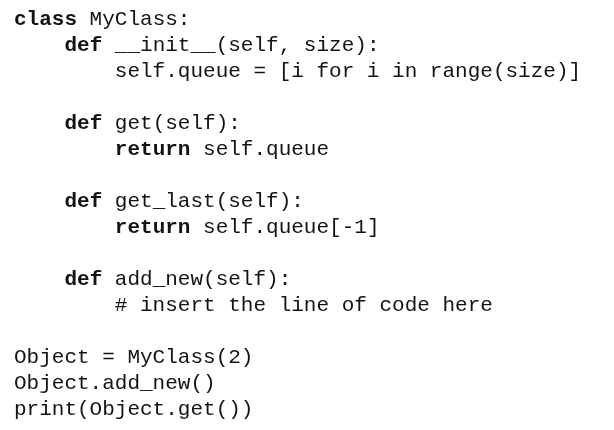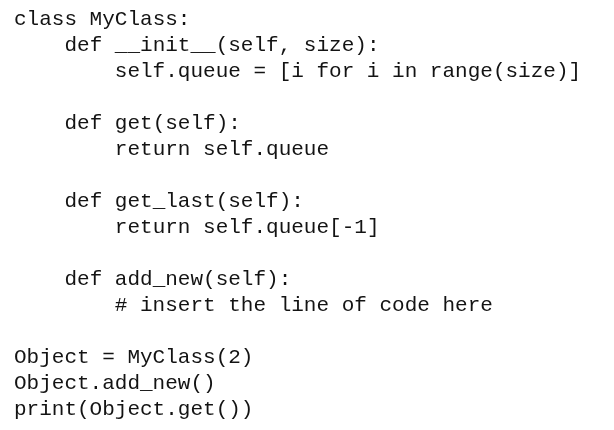--- a/index.html
+++ b/index.html
@@ -18,19 +18,19 @@
     font-family: "Liberation Mono", "DejaVu Sans Mono", monospace;
     font-size: 21px;
     line-height: 26px;
     color: #131313;
     white-space: pre;
   }
   .code-line {
     height: 26px;
   }
   .kw {
-    font-weight: normal;
+    font-weight: bold;
   }
 </style>
 </head>
 <body>
 
 <div class="code-block" id="code-block"><div class="code-line"><span class="kw">class</span><span> MyClass:</span></div><div class="code-line"><span>    </span><span class="kw">def</span><span> __init__(self, size):</span></div><div class="code-line"><span>        self.queue = [i for i in range(size)]</span></div><div class="code-line"> </div><div class="code-line"><span>    </span><span class="kw">def</span><span> get(self):</span></div><div class="code-line"><span>        </span><span class="kw">return</span><span> self.queue</span></div><div class="code-line"> </div><div class="code-line"><span>    </span><span class="kw">def</span><span> get_last(self):</span></div><div class="code-line"><span>        </span><span class="kw">return</span><span> self.queue[-1]</span></div><div class="code-line"> </div><div class="code-line"><span>    </span><span class="kw">def</span><span> add_new(self):</span></div><div class="code-line"><span>        # insert the line of code here</span></div><div class="code-line"> </div><div class="code-line"><span>Object = MyClass(2)</span></div><div class="code-line"><span>Object.add_new()</span></div><div class="code-line"><span>print(Object.get())</span></div></div>
 
 </body></html>

